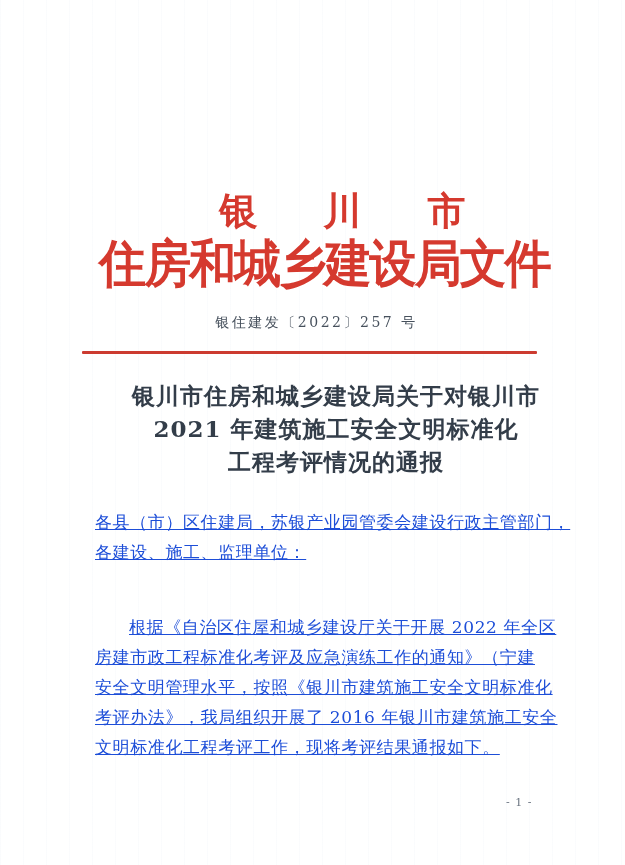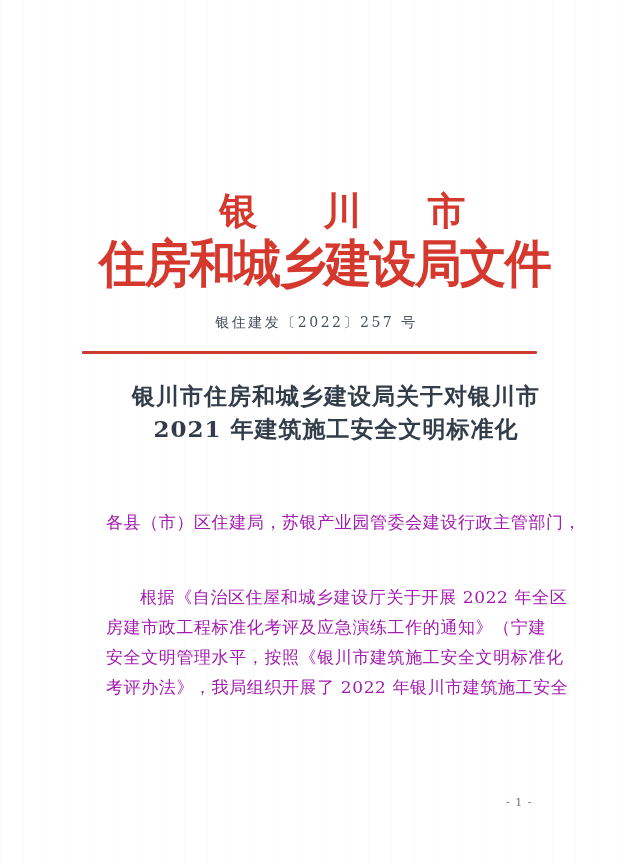--- a/index.html
+++ b/index.html
@@ -104,23 +104,24 @@
     line-height: 33px;
     letter-spacing: 1px;
     white-space: nowrap;
     padding-left: 47px;
   }
 
   
   .doc-body {
     position: absolute;
     top: 507px;
-    left: 106px;
+    left: 95px;
     width: 468px;
-    color: #a21caf;
+    color: #1d4ed8;
+    text-decoration: underline;
   }
   .b-line {
     font-size: 17px;
     line-height: 30px;
     letter-spacing: 0.6px;
     white-space: nowrap;
   }
   .b-line.indent {
     text-indent: 34px;
     margin-top: 45px;
@@ -152,25 +153,28 @@
 
   <div class="docnum-row">
     <span class="docnum">银住建发〔2022〕257 号</span>
   </div>
 
   <div class="red-divider"></div>
 
   <div class="doc-title">
     <div class="t-line">银川市住房和城乡建设局关于对银川市</div>
     <div class="t-line">2021 年建筑施工安全文明标准化</div>
+    <div class="t-line">工程考评情况的通报</div>
   </div>
 
   <div class="doc-body">
     <div class="b-line">各县（市）区住建局，苏银产业园管委会建设行政主管部门，</div>
+    <div class="b-line">各建设、施工、监理单位：</div>
     <div class="b-line indent">根据《自治区住屋和城乡建设厅关于开展 2022 年全区</div>
     <div class="b-line">房建市政工程标准化考评及应急演练工作的通知》（宁建</div>
     <div class="b-line">安全文明管理水平，按照《银川市建筑施工安全文明标准化</div>
-    <div class="b-line">考评办法》，我局组织开展了 2022 年银川市建筑施工安全</div>
+    <div class="b-line">考评办法》，我局组织开展了 2016 年银川市建筑施工安全</div>
+    <div class="b-line">文明标准化工程考评工作，现将考评结果通报如下。</div>
   </div>
 
   <div class="page-number">- 1 -</div>
 
 </div>
 
 </body></html>

